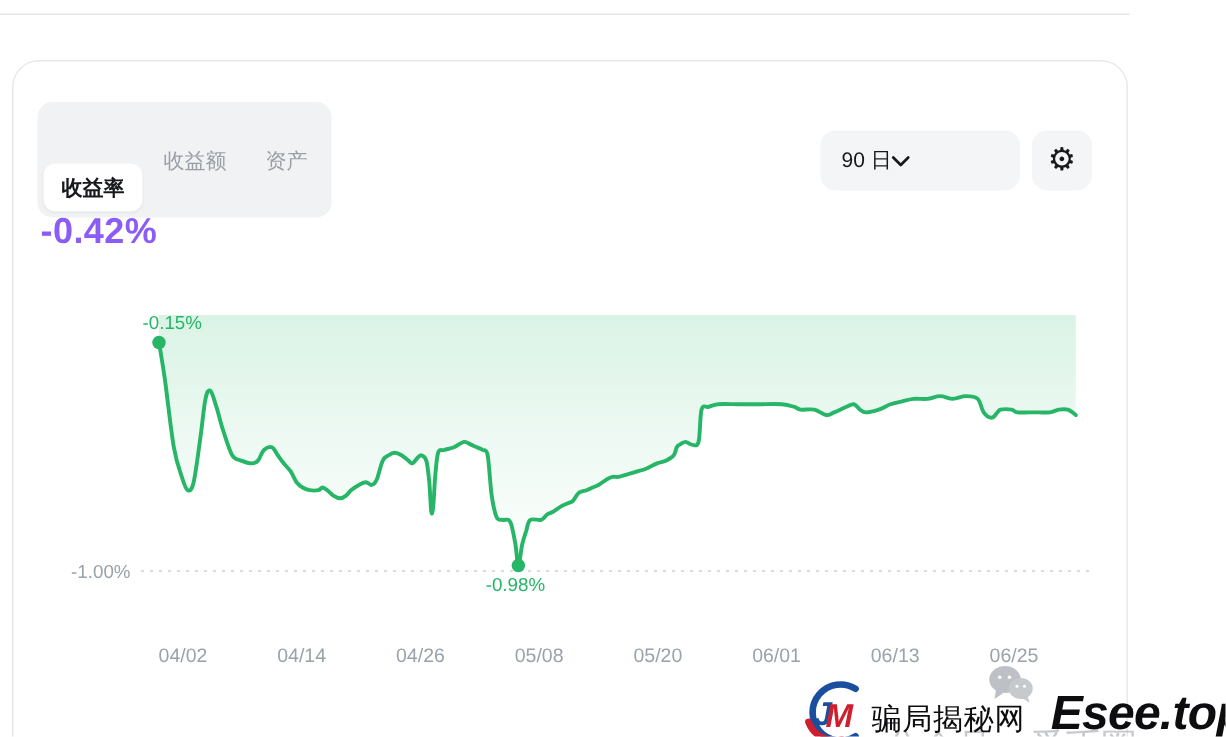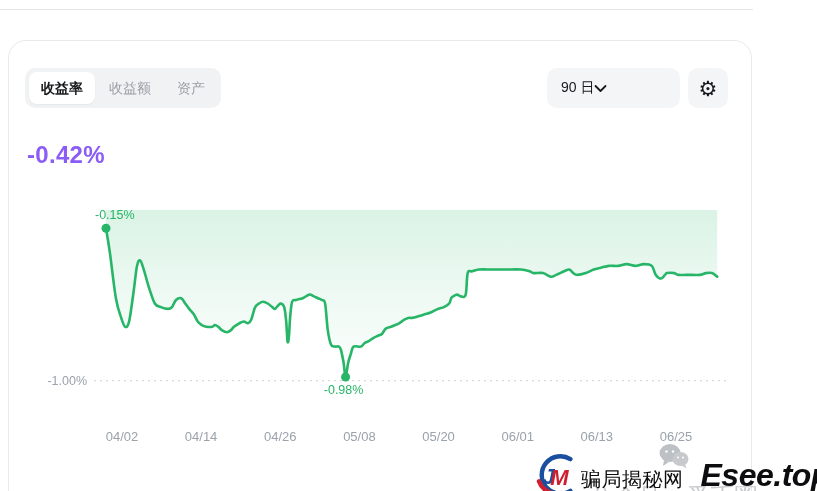--- a/index.html
+++ b/index.html
@@ -11,21 +11,21 @@
   .card{
     position:absolute;left:8px;top:40px;width:744px;height:470px;box-sizing:border-box;
     background:#fff;border:1px solid #e9e9e9;border-radius:18px;
   }
   .toolbar{position:absolute;left:16px;top:27px;right:23px;display:flex;align-items:center;}
   .tabs{display:flex;align-items:center;background:#f1f2f4;border-radius:10px;padding:4px;gap:2px;}
   .tab{
     border:none;background:transparent;color:#9a9fa6;font-size:14px;line-height:1;
     padding:9px 12px;border-radius:8px;font-family:inherit;cursor:pointer;white-space:nowrap;
   }
-  .tab.active{background:#ffffff;color:#17191c;font-weight:bold;box-shadow:0 1px 2px rgba(0,0,0,0.05);}
+  .tab.active{background:#ffffff;color:#17191c;font-weight:bold;box-shadow:0 1px 2px rgba(0,0,0,0.05);margin-top:37px;}
   .spacer{flex:1;}
   .range-select{
     display:flex;align-items:center;
     width:133px;height:40px;background:#f4f5f6;border:none;border-radius:10px;
     padding:0 14px;box-sizing:border-box;font-size:14px;color:#17191c;
     font-family:inherit;cursor:pointer;margin-right:8px;
   }
   .gear-btn{
     width:40px;height:40px;background:#f4f5f6;border:none;border-radius:10px;
     display:flex;align-items:center;justify-content:center;cursor:pointer;

